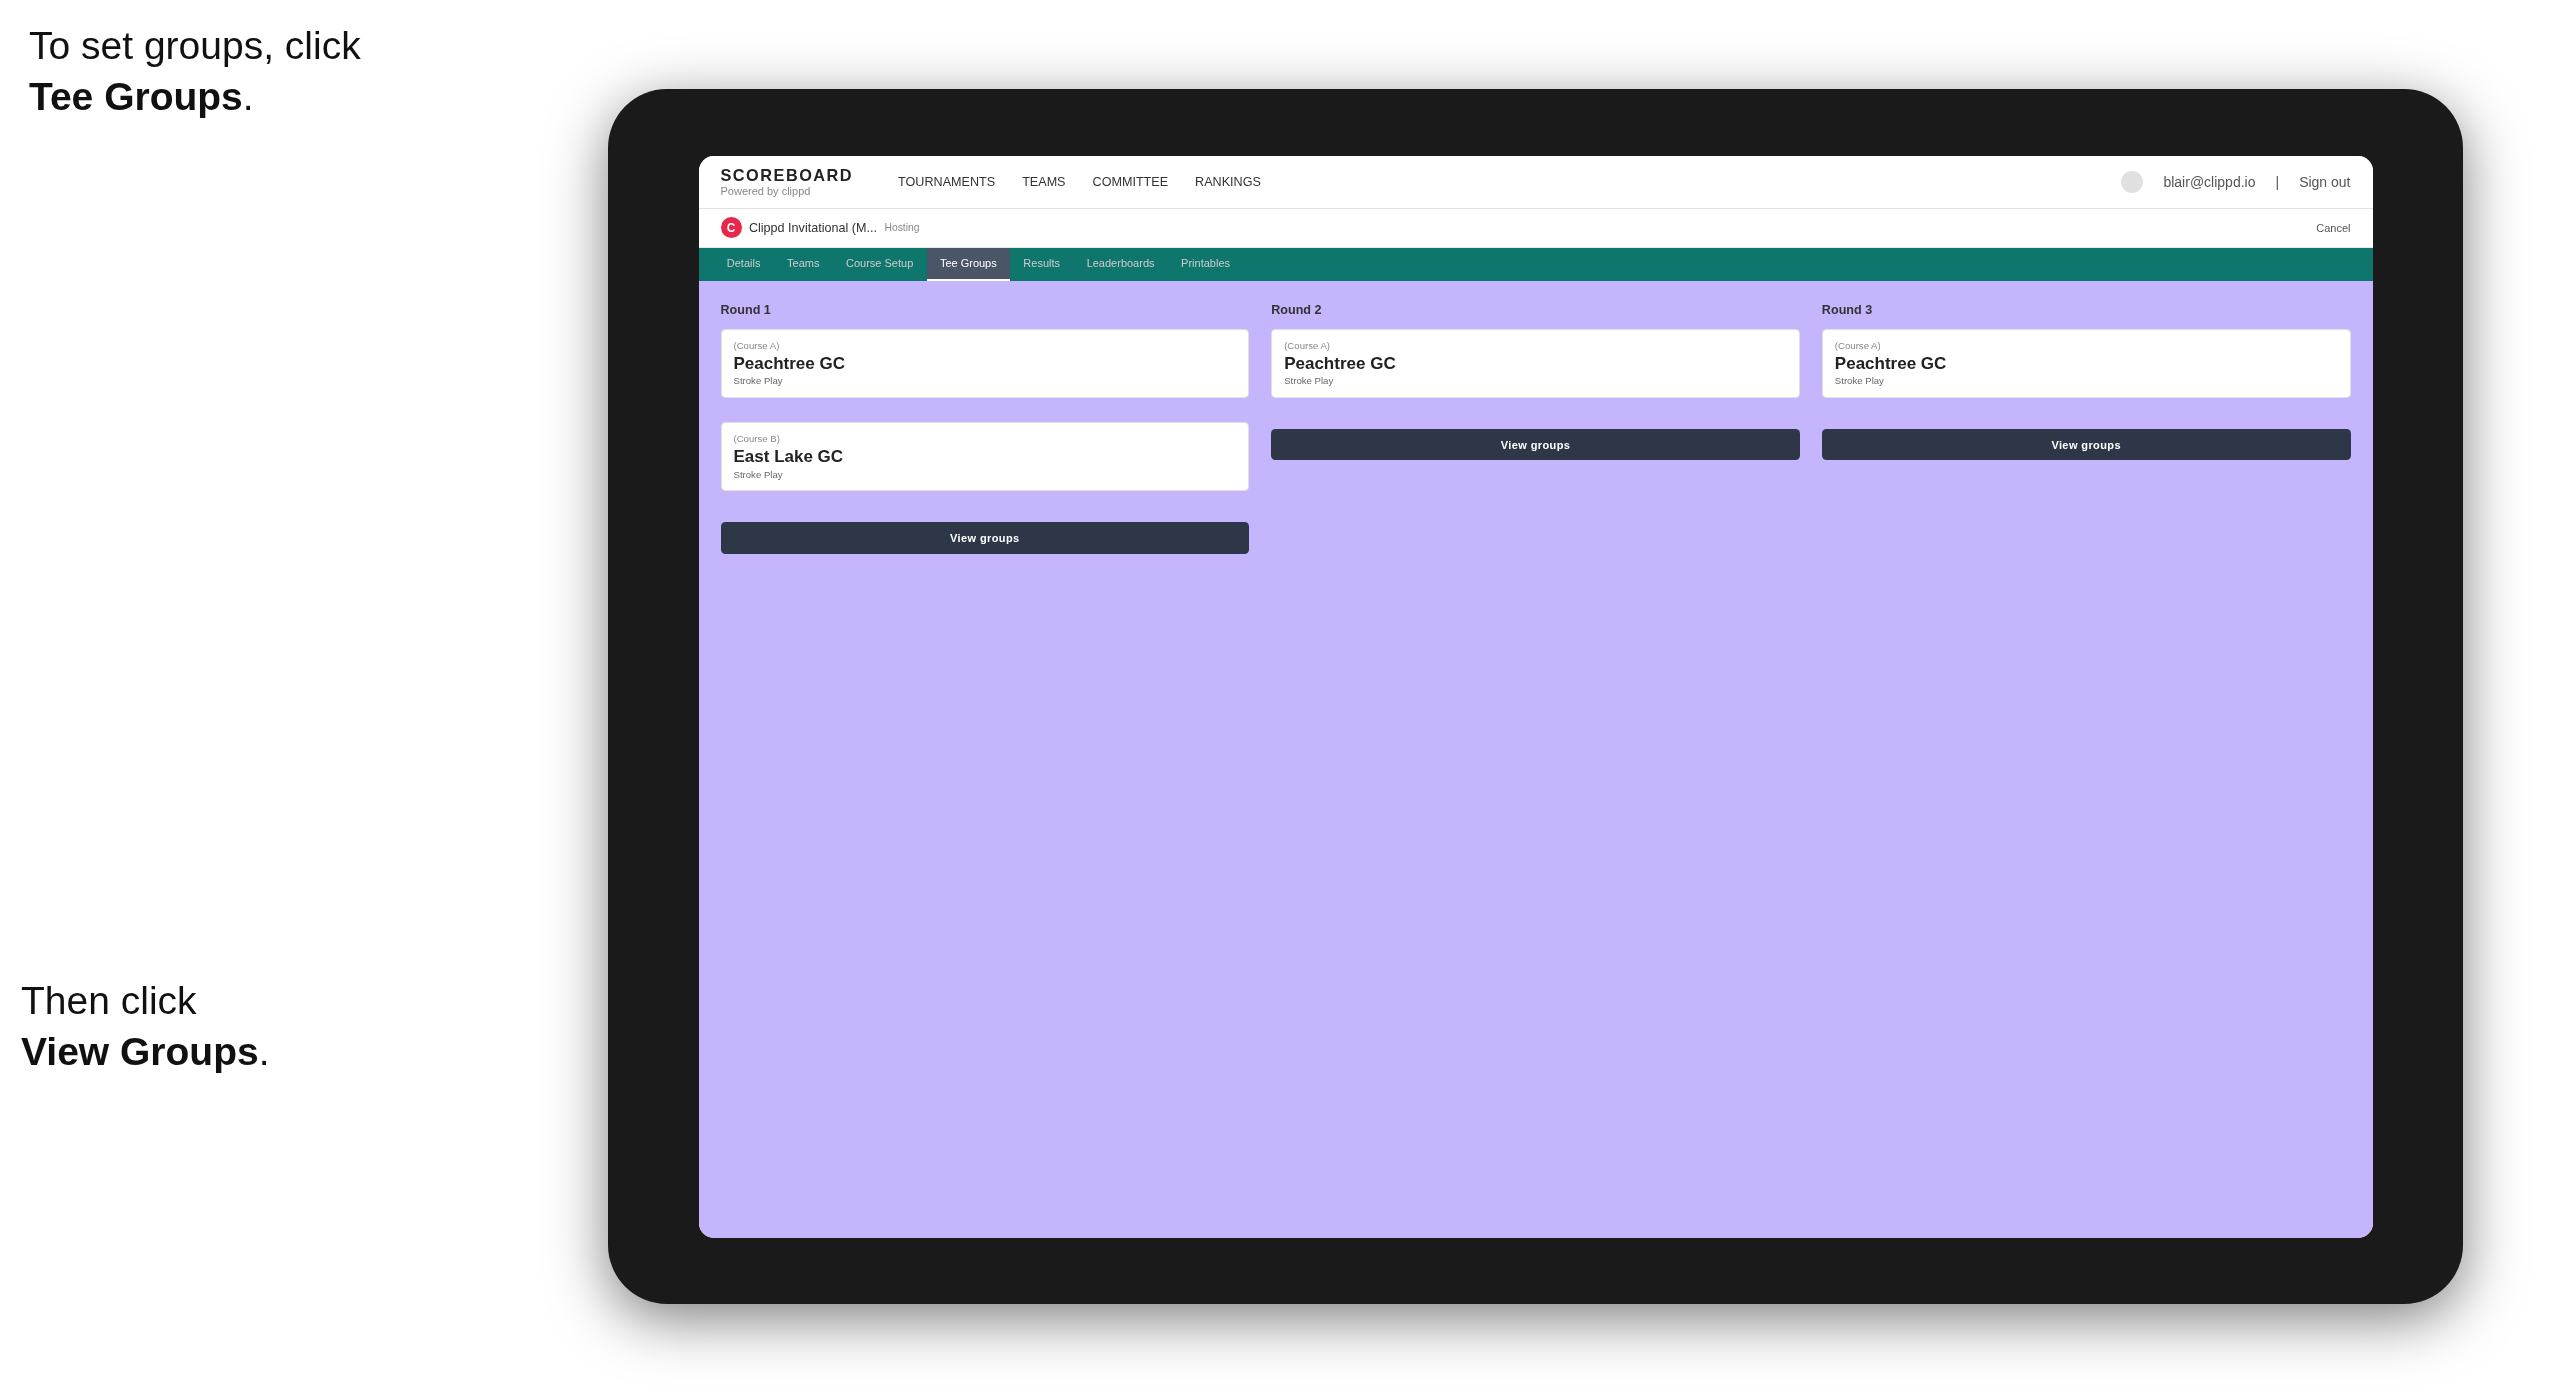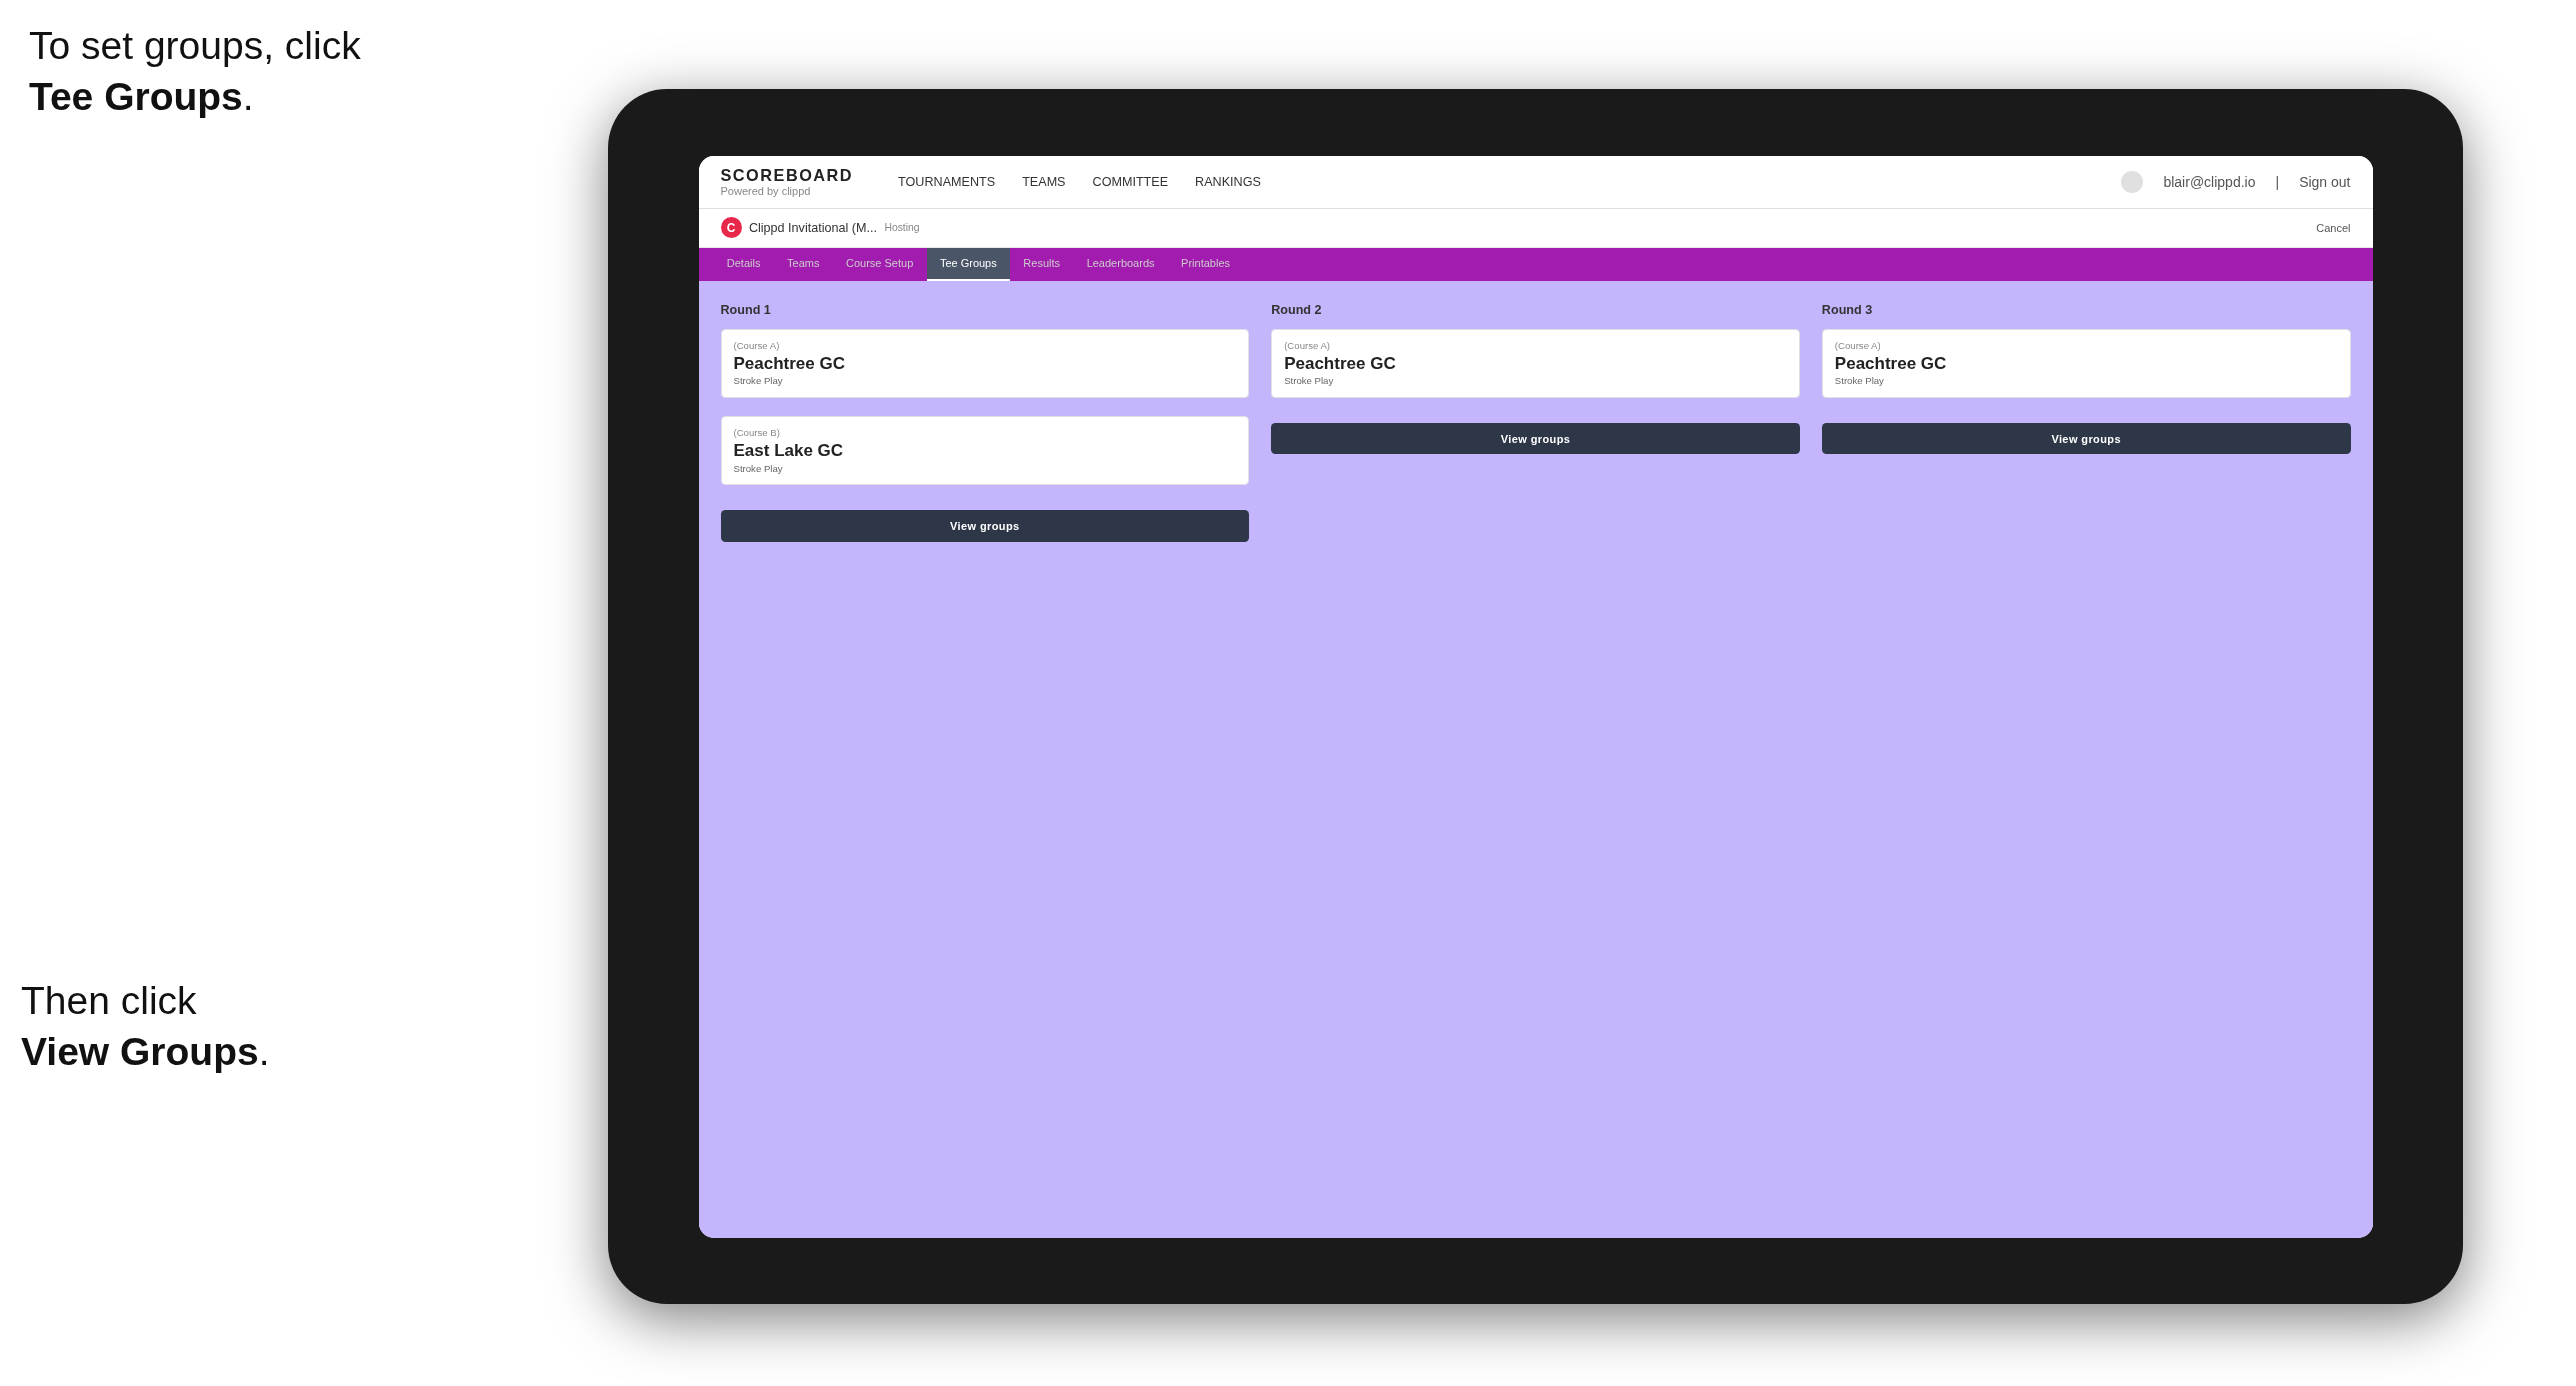--- a/index.html
+++ b/index.html
@@ -166,21 +166,21 @@
     }
 
     .cancel-btn {
       font-size: 11px;
       color: #555;
       cursor: pointer;
     }
 
     
     .tab-bar {
-      background: #a21caf;
+      background: #0f766e;
       display: flex;
       align-items: stretch;
       padding: 0 15px;
       height: 33px;
     }
 
     .tab-item {
       padding: 0 13.3px;
       display: flex;
       align-items: center;
@@ -218,21 +218,21 @@
       font-weight: 600;
       color: #333;
       margin-bottom: 12px;
     }
 
     .course-card {
       background: #ffffff;
       border: 0.7px solid #e0e0e0;
       border-radius: 4.4px;
       padding: 10.4px 12px;
-      margin-bottom: 18px;
+      margin-bottom: 24px;
     }
 
     .course-label {
       font-size: 9.6px;
       color: #888;
       margin-bottom: 3px;
     }
 
     .course-name {
       font-size: 17px;

